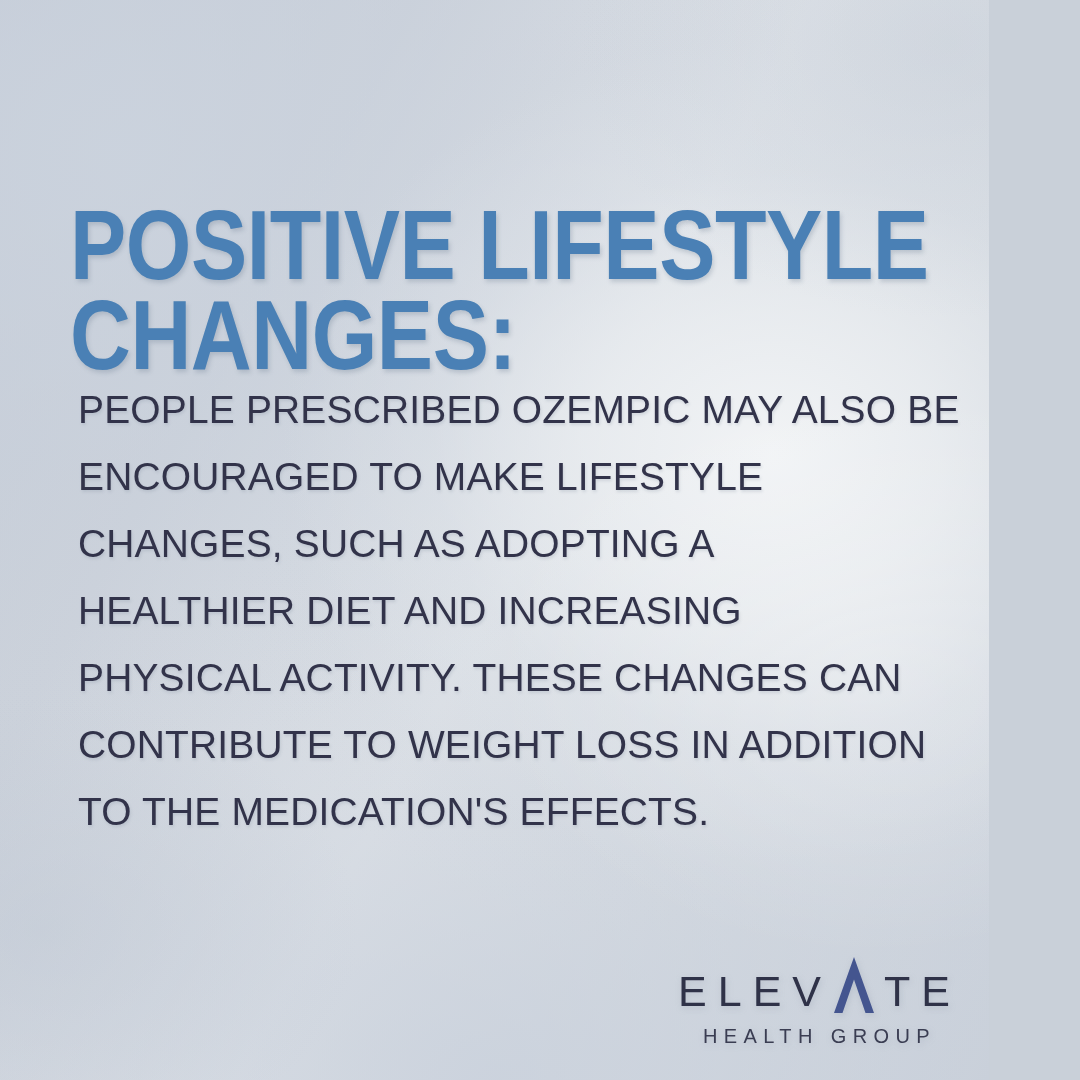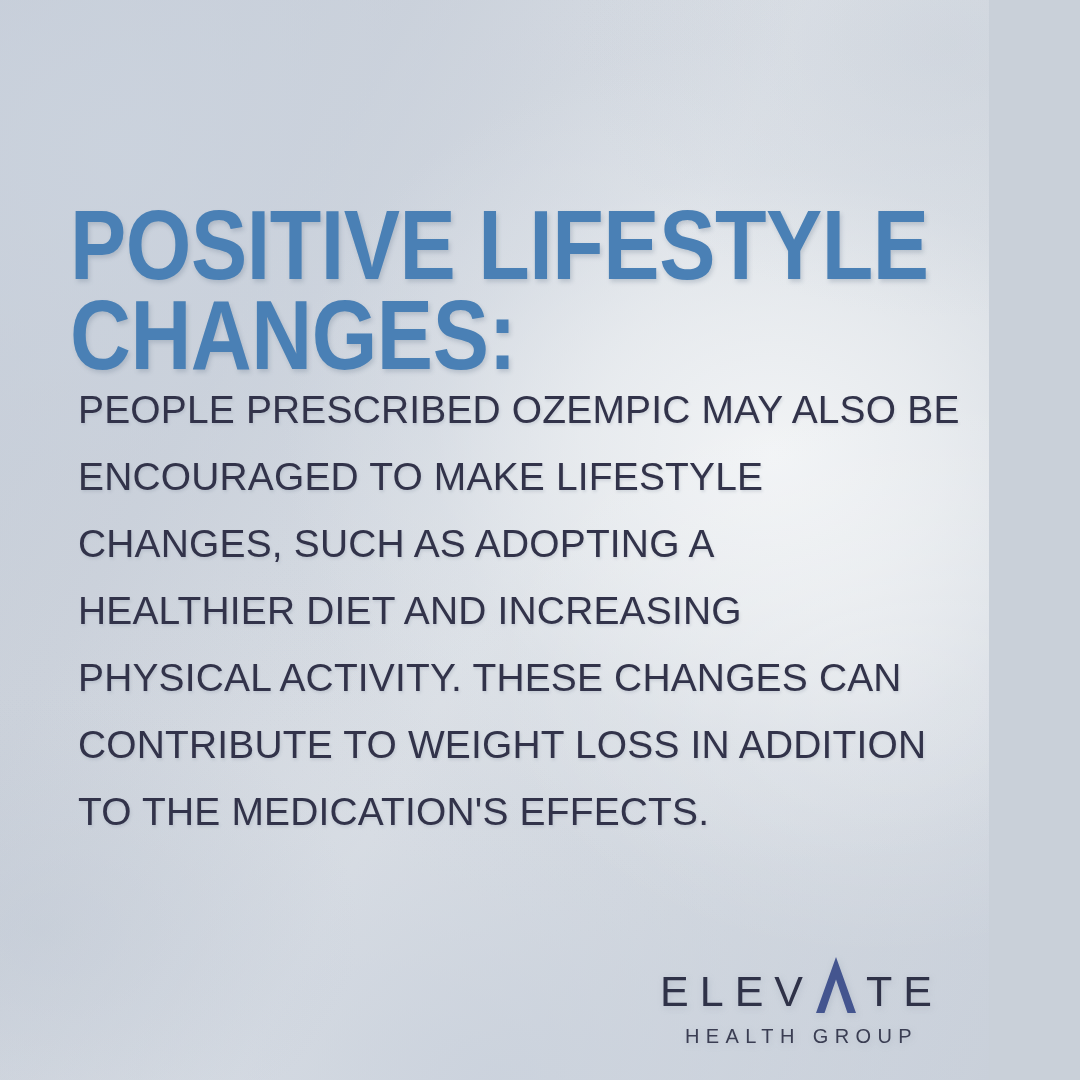--- a/index.html
+++ b/index.html
@@ -67,21 +67,21 @@
     letter-spacing: 0.2px;
     transform: scaleX(0.985);
     transform-origin: left top;
     text-shadow: 1px 2px 3px rgba(120,132,150,0.22);
   }
   .body-copy .bc-line { display: block; white-space: nowrap; }
 
   
   .logo {
     position: absolute;
-    right: 46px;
+    right: 28px;
     bottom: 34px;
     z-index: 4;
     text-align: center;
     color: #2f3248;
     filter: drop-shadow(1px 2px 3px rgba(120,132,150,0.25));
   }
   .logo-wordmark {
     display: flex;
     align-items: flex-end;
     justify-content: center;

